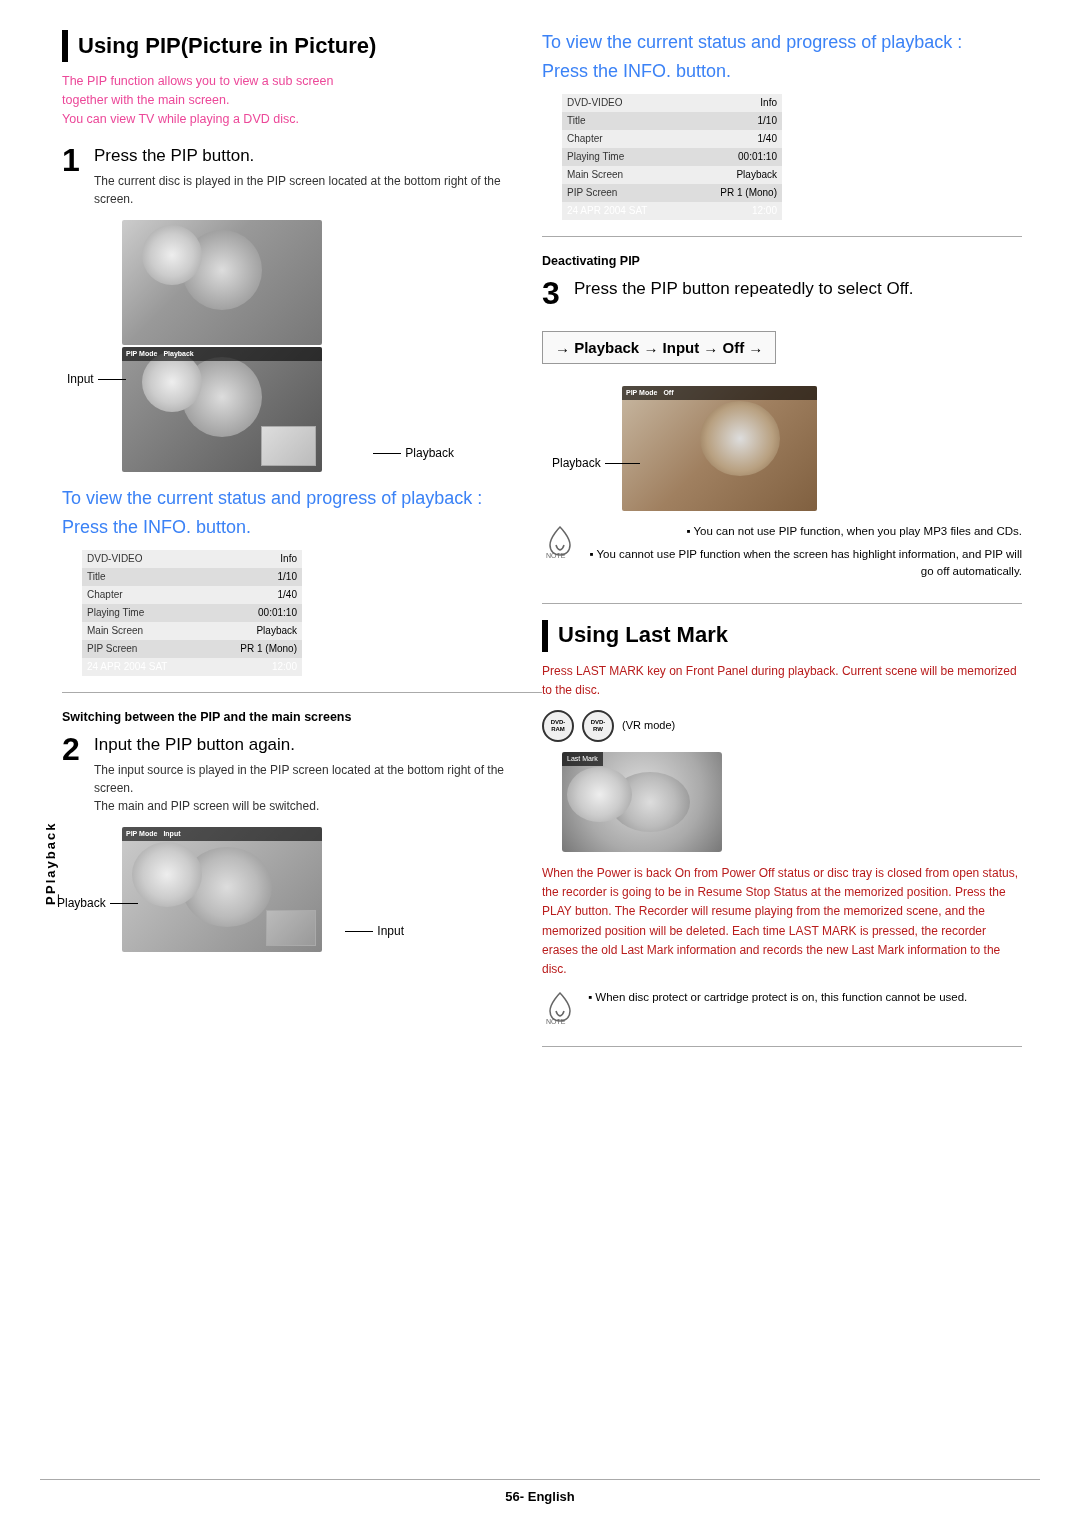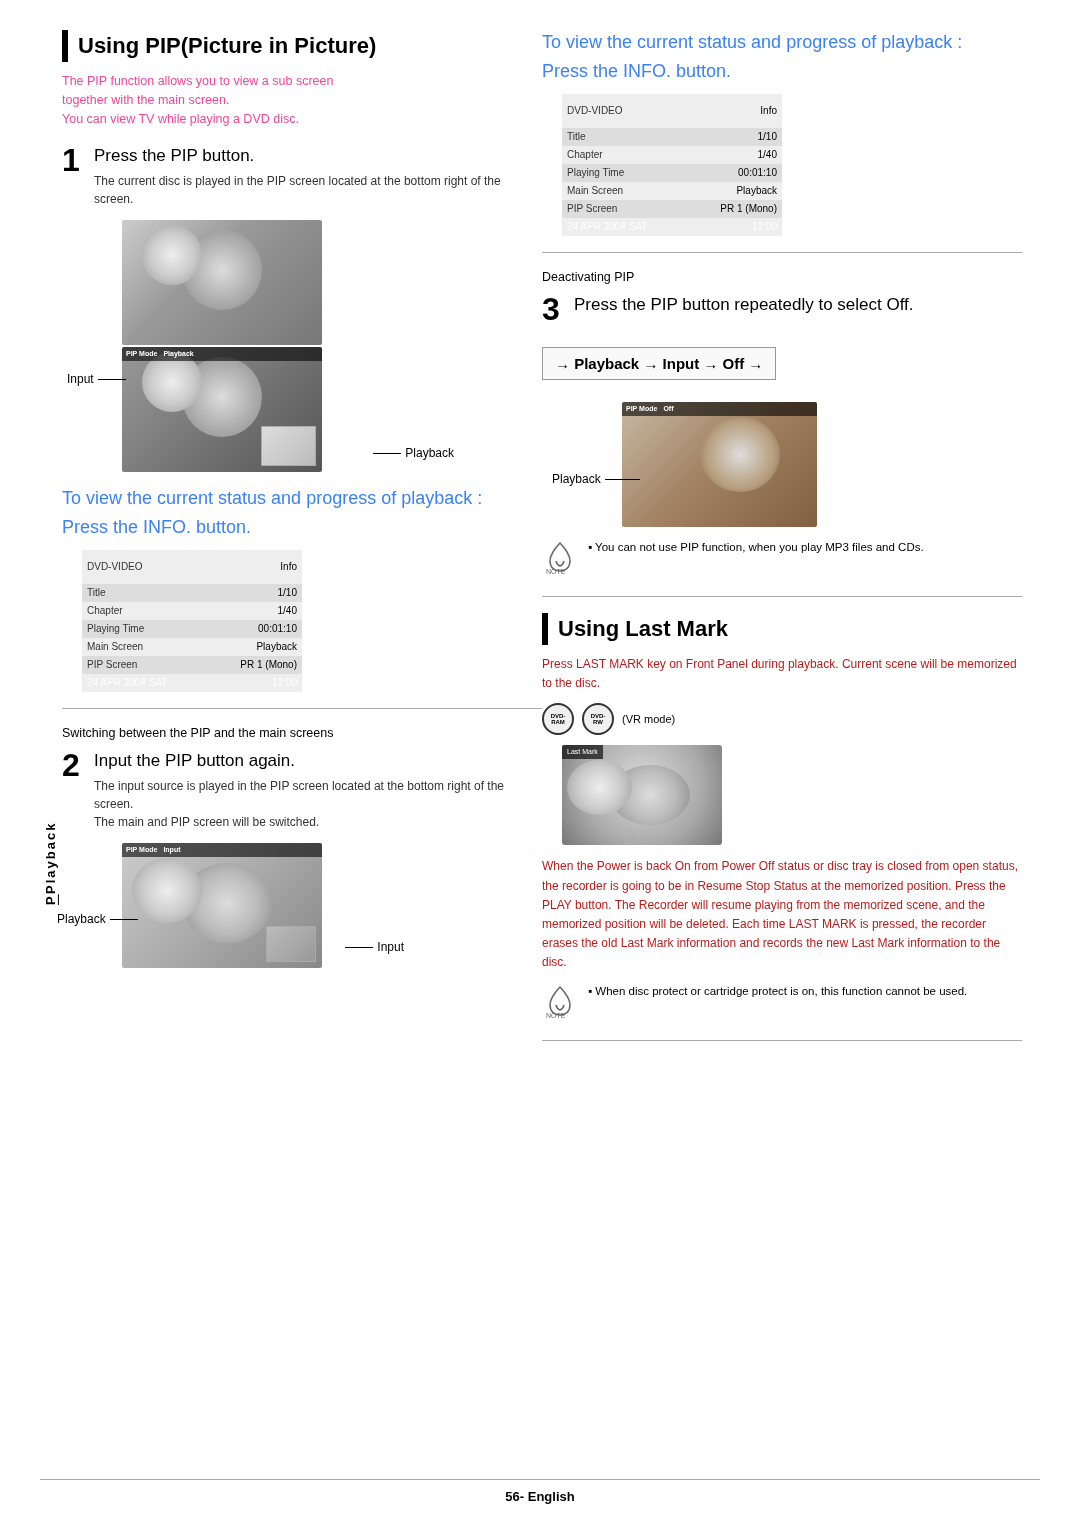--- a/index.html
+++ b/index.html
@@ -103,21 +103,21 @@
     .info-table {
       width: 220px;
       border-collapse: collapse;
       font-size: 10px;
       margin: 10px 0 10px 20px;
     }
 
     .info-table .header-row td {
       background: #333;
       color: #fff;
-      padding: 10px 5px;
+      padding: 2px 5px;
     }
 
     .info-table tr:nth-child(even) td {
       background: #ddd;
     }
 
     .info-table tr:nth-child(odd) td {
       background: #eee;
     }
 
@@ -141,21 +141,21 @@
       text-align: left;
     }
 
     .info-table .date-row td:last-child {
       text-align: right;
     }
 
     
     .subsection-label {
       font-size: 12.5px;
-      font-weight: normal;
+      font-weight: bold;
       margin: 12px 0 6px;
     }
 
     
     .divider {
       border: none;
       border-top: 1px solid #aaa;
       margin: 16px 0;
     }
 
@@ -595,20 +595,21 @@
       <div class="note-box">
         <div class="note-icon">
           <svg class="note-icon-svg" viewBox="0 0 36 36">
             <path d="M18 4 C18 4 8 14 8 22 C8 28 12 32 18 32 C24 32 28 28 28 22 C28 14 18 4 18 4Z" fill="none" stroke="#666" stroke-width="1.5"></path>
             <path d="M14 22 C14 22 15 26 18 27 C21 26 22 22 22 22" fill="none" stroke="#666" stroke-width="1.5"></path>
             <text x="4" y="35" font-size="7" fill="#666">NOTE</text>
           </svg>
         </div>
         <div class="note-text">
           <p>You can not use PIP function, when you play MP3 files and CDs.</p>
+          <p>You cannot use PIP function when the screen has highlight information, and PIP will go off automatically.</p>
         </div>
       </div>
 
       <hr class="divider">
 
       
       <div class="last-mark-section">
 
         <div class="section-heading">
           <div class="bar"></div>

